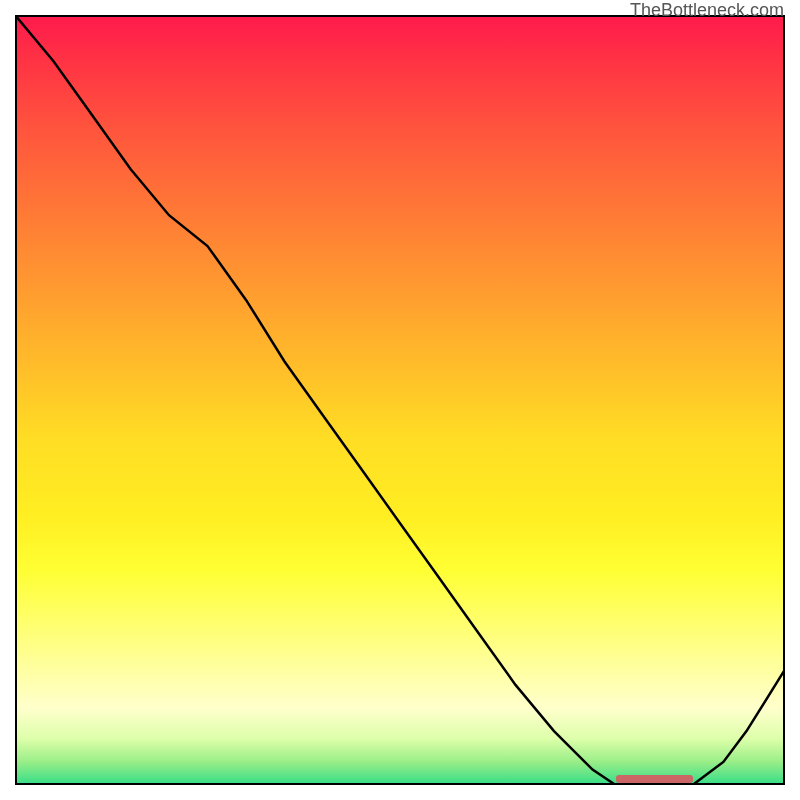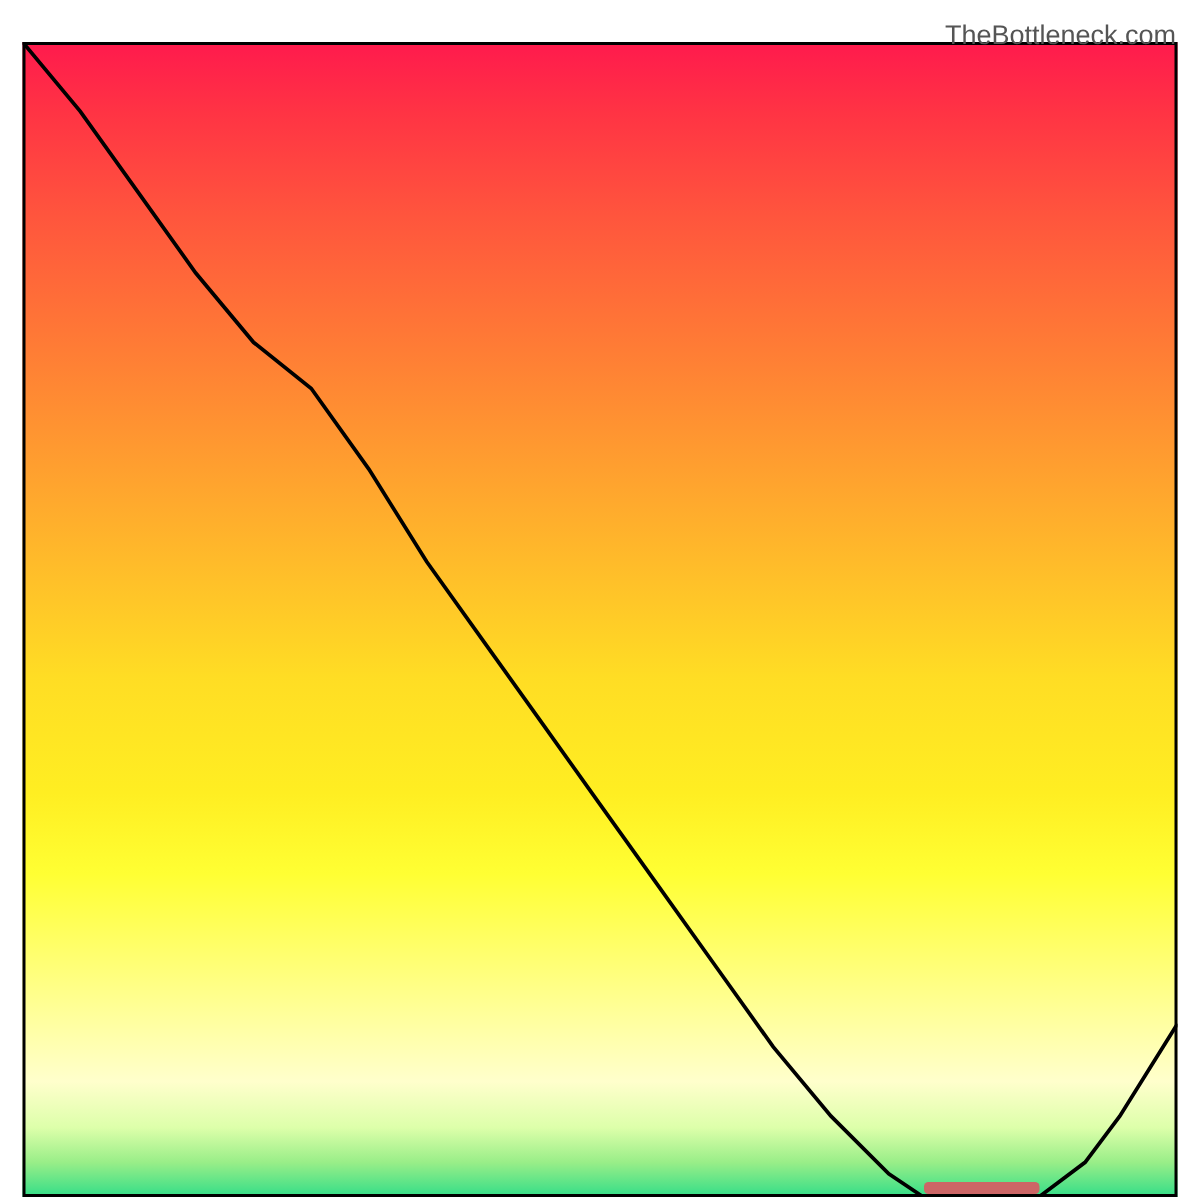--- a/index.html
+++ b/index.html
@@ -7,21 +7,20 @@
     padding: 0;
     width: 800px;
     height: 800px;
     overflow: hidden;
     font-family: Arial, sans-serif;
   }
   .chart-container {
     position: relative;
     width: 800px;
     height: 580px;
-    margin-top: 13px;
   }
   .gradient-bg {
     position: absolute;
     left: 15px;
     top: 15px;
     width: 770px;
     height: 770px;
     background: linear-gradient(to bottom,
       #ff1a4d 0%,
       #ff3344 6%,

